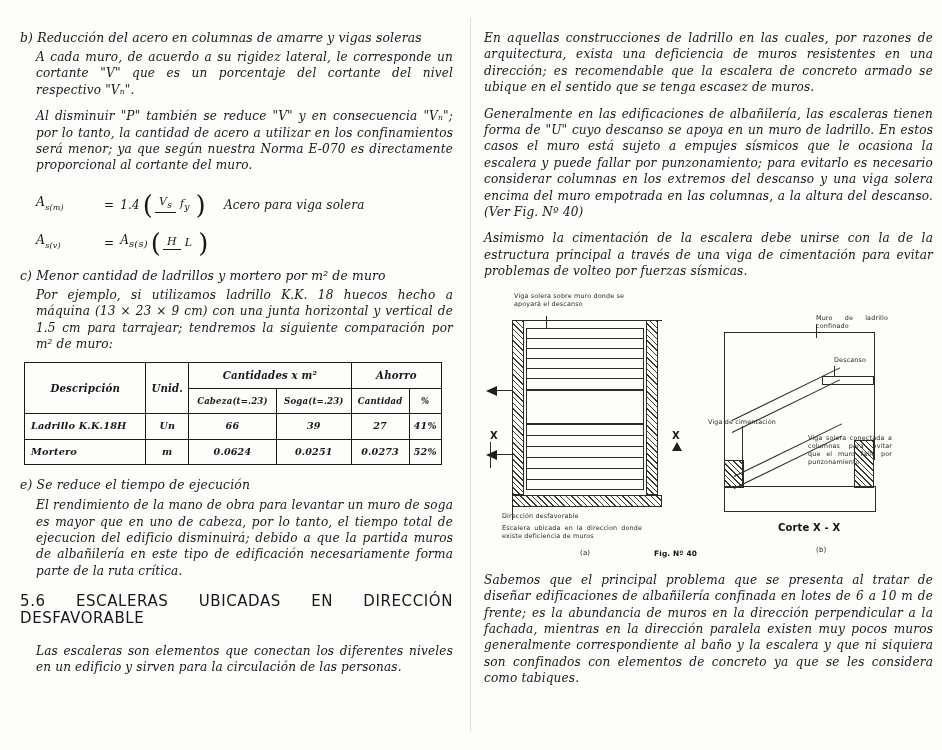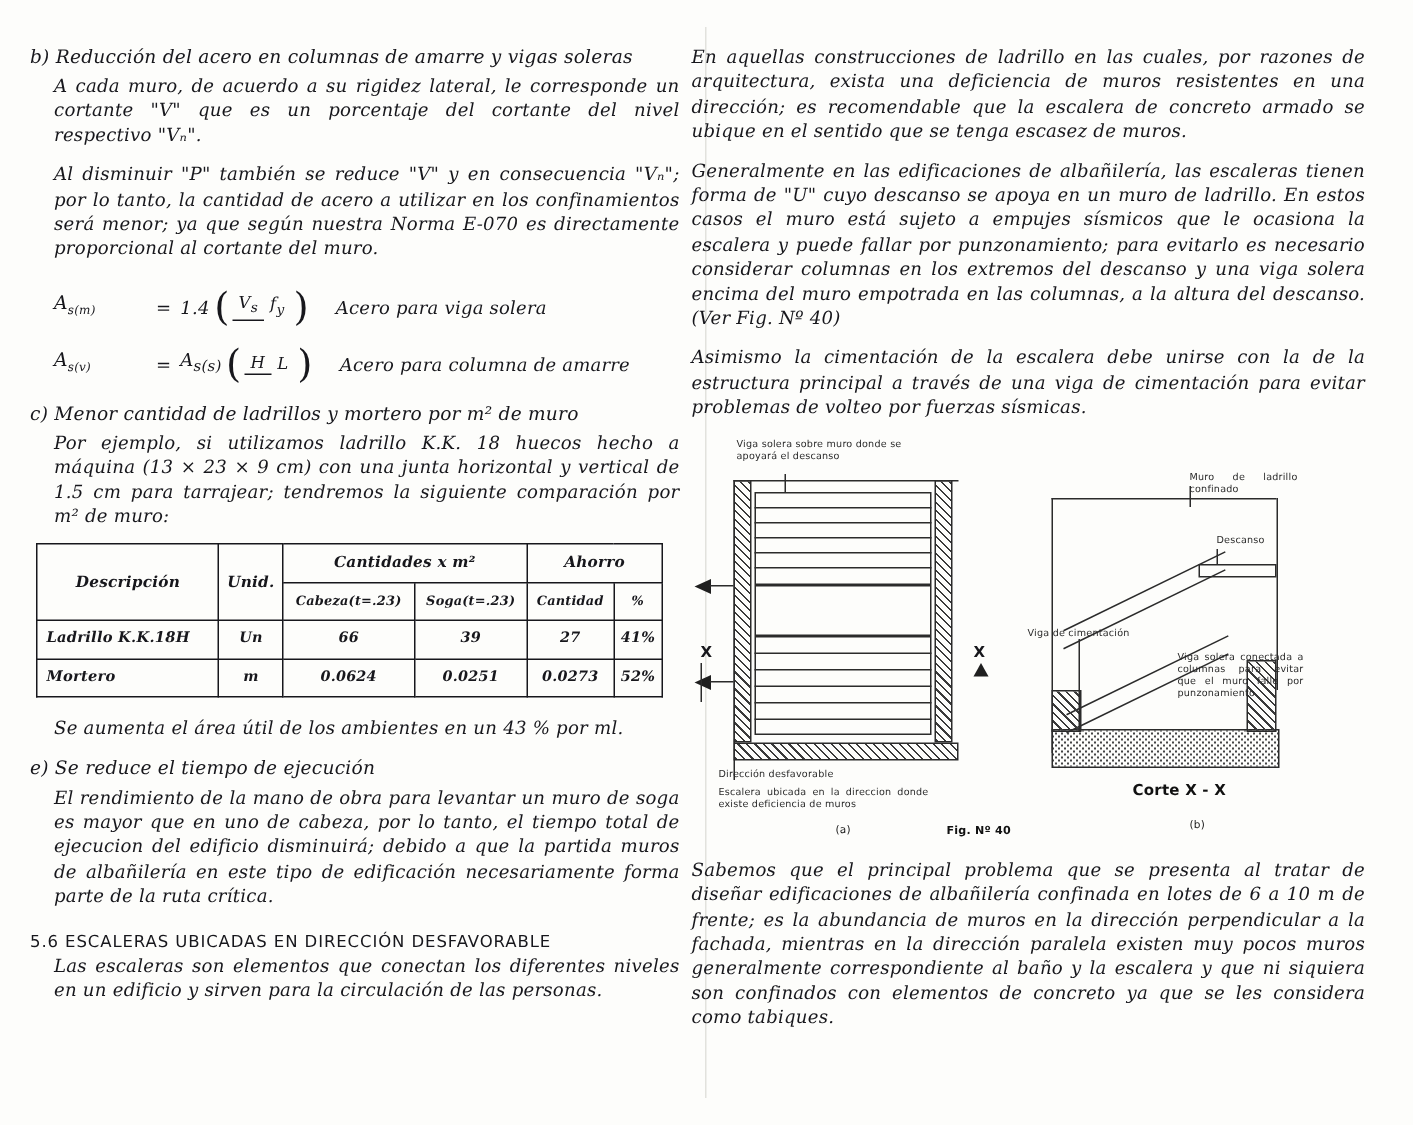--- a/index.html
+++ b/index.html
@@ -25,21 +25,21 @@
     top: 0;
     height: 750px;
     box-sizing: border-box;
   }
   .col-left {
     left: 0;
     width: 471px;
     padding: 30px 18px 10px 20px;
   }
   .col-right {
-    left: 445px;
+    left: 468px;
     width: 471px;
     padding: 30px 6px 10px 16px;
   }
   .hand {
     font-family: "DejaVu Serif", serif;
     font-style: italic;
     font-size: 12.1px;
     line-height: 16.4px;
     letter-spacing: 0.15px;
     color: #17171c;
@@ -126,23 +126,23 @@
   table.cmp .sub th {
     font-size: 8.6px;
     font-weight: bold;
   }
   table.cmp td.val { font-weight: bold; }
 
   
   .sec-head {
     font-family: "DejaVu Sans", sans-serif;
     font-style: normal;
-    font-size: 11px;
+    font-size: 15px;
     letter-spacing: 0.6px;
-    margin: 14px 0 0 0;
+    margin: 14px 0 17px 0;
     color: #17171c;
   }
 
   
   .figure {
     position: relative;
     width: 430px;
     height: 268px;
     margin: 6px 0 4px 2px;
     font-family: "DejaVu Sans", sans-serif;
@@ -260,21 +260,20 @@
           <span>A</span><sub>s(v)</sub>
         </span>
         <span class="feq">=</span>
         <span class="fcoef"><span>A</span><sub>s(s)</sub></span>
         <span class="paren">(</span>
         <span class="frac">
           <span class="num">H</span>
           <span class="den">L</span>
         </span>
         <span class="paren">)</span>
-        <span class="fdesc">Acero para columna de amarre</span>
       </div>
 
     </div>
 
     <div class="heading">c) Menor cantidad de ladrillos y mortero por m² de muro</div>
     <div class="para indent">Por ejemplo, si utilizamos ladrillo K.K. 18 huecos hecho a máquina (13 × 23 × 9 cm) con una junta horizontal y vertical de 1.5 cm para tarrajear; tendremos la siguiente comparación por m² de muro:</div>
 
     <table class="cmp">
       <thead>
         <tr>
@@ -303,21 +302,20 @@
           <td class="rowlab">Mortero</td>
           <td class="val">m</td>
           <td class="val">0.0624</td>
           <td class="val">0.0251</td>
           <td class="val">0.0273</td>
           <td class="val">52%</td>
         </tr>
       </tbody>
     </table>
 
-    <div class="para indent">Se aumenta el área útil de los ambientes en un 43 %  por ml.</div>
 
     <div class="heading tight">e) Se reduce el tiempo de ejecución</div>
     <div class="para indent">El rendimiento de la mano de obra  para levantar un  muro de soga es mayor que en uno de cabeza, por lo tanto, el tiempo total de ejecucion del edificio disminuirá; debido a que la partida muros de albañilería en este tipo de edificación necesariamente forma parte de la ruta crítica.</div>
 
     <div class="sec-head">
       <span>5.6</span>
       <span>ESCALERAS UBICADAS EN DIRECCIÓN DESFAVORABLE</span>
     </div>
     <div class="para indent">Las escaleras son elementos que conectan los diferentes niveles en un edificio y sirven para la circulación de las personas.</div>
 

